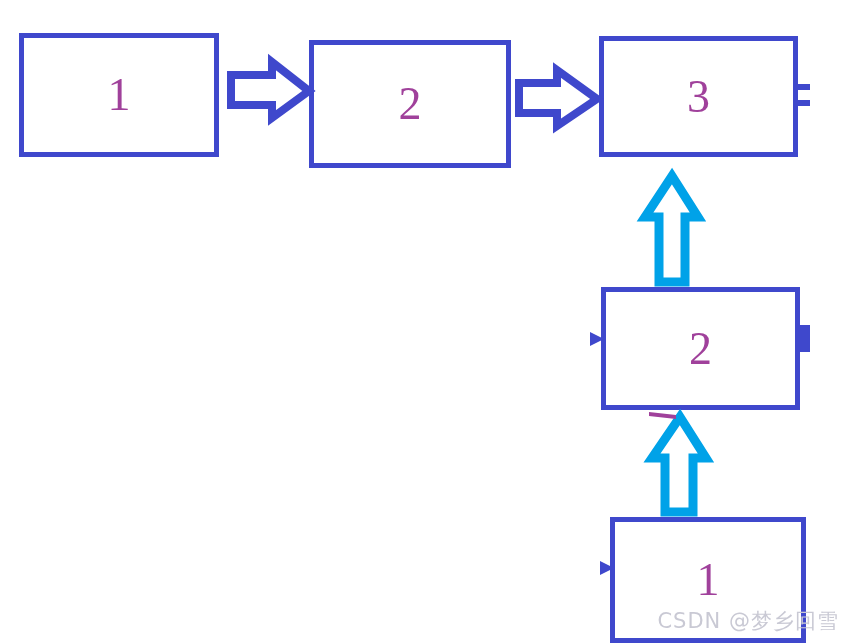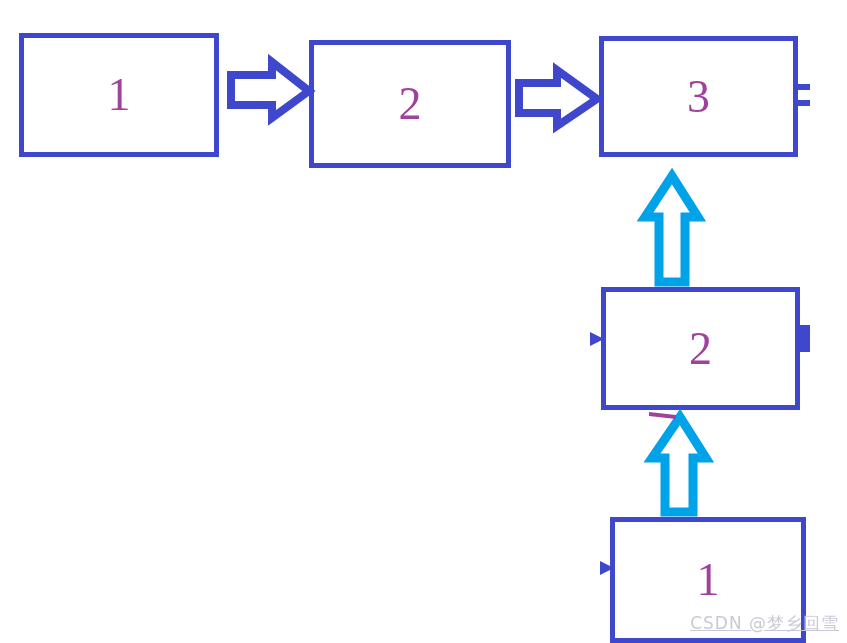--- a/index.html
+++ b/index.html
@@ -34,26 +34,25 @@
     position: absolute;
     left: 0;
     top: 0;
     width: 847px;
     height: 643px;
     pointer-events: none;
   }
   .watermark {
     position: absolute;
     font-family: "DejaVu Sans", sans-serif;
-    font-size: 17px;
+    font-size: 21px;
     color: #c9c9d4;
     letter-spacing: 1px;
     white-space: nowrap;
     user-select: none;
-    text-decoration: underline;
   }
 </style>
 </head>
 <body>
 
 <div id="canvas" style="background: rgb(255, 255, 255);">
 
   <div class="node-box" id="box-top-1" style="left: 19px; top: 33px; width: 200px; height: 124px; border: 5px solid rgb(63, 72, 204);">
     <span class="node-label" style="color: rgb(160, 65, 155); font-size: 46px;">1</span>
   </div>

